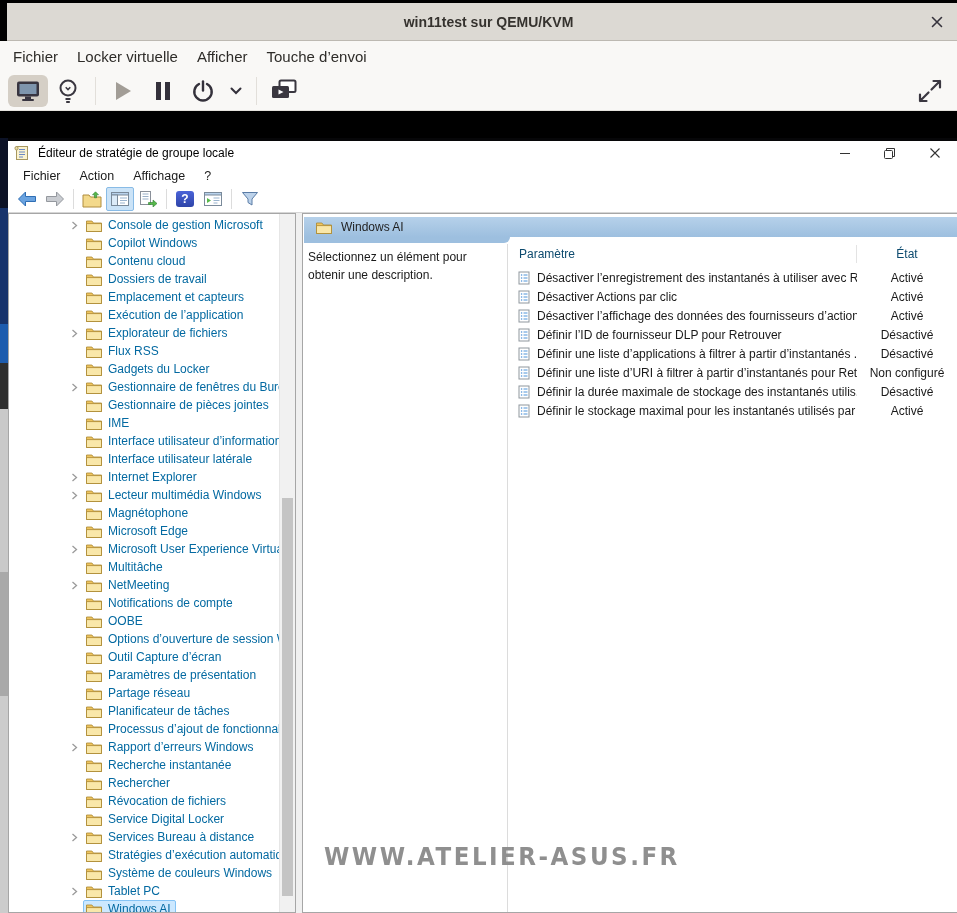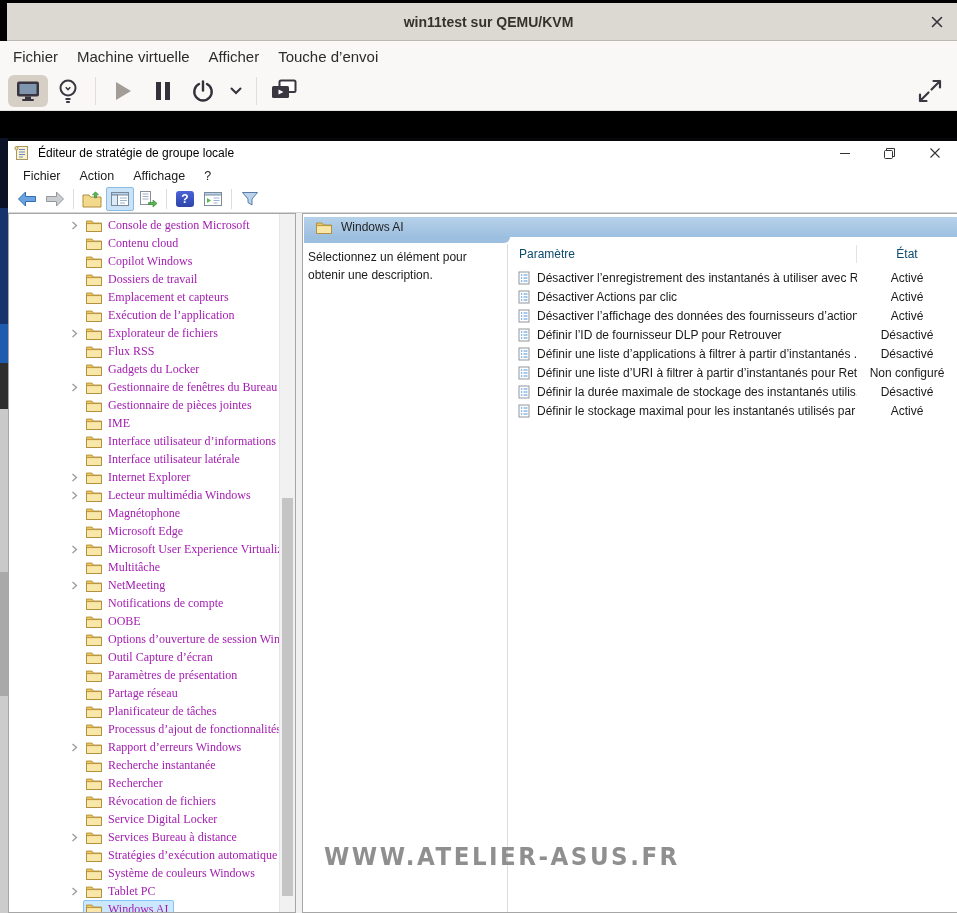--- a/index.html
+++ b/index.html
@@ -40,21 +40,21 @@
   .mmc-tbtn.selected{background:#cbe3f7;border-color:#88bbe6;border-radius:2px;}
   .msep{width:1px;height:20px;background:#dcdcdc;margin:0 4px;flex:none;}
   .help-badge{width:18px;height:16px;background:linear-gradient(#4a63d8,#2e44a8);color:#fff;font-weight:bold;
               font-size:12px;display:flex;align-items:center;justify-content:center;border-radius:3px;}
 
   
   .mmc-body{position:absolute;left:0;top:72px;right:0;bottom:0;background:#f0f0f0;}
   .tree-panel{position:absolute;left:0;top:0;width:288px;bottom:0;background:#fff;border:1px solid #a6a6a6;
               box-sizing:border-box;overflow:hidden;}
   #tree-items{position:absolute;left:0;top:2px;right:16px;overflow:hidden;}
-  .tree-item{height:18px;display:flex;align-items:center;padding-left:56px;font-size:12px;color:#a21caf;white-space:nowrap;font-family:Liberation Serif, serif;}
+  .tree-item{height:18px;display:flex;align-items:center;padding-left:56px;font-size:12px;color:#0369a1;white-space:nowrap;}
   .chev{width:18px;height:18px;display:flex;align-items:center;justify-content:center;flex:none;}
   .sel-box{display:flex;align-items:center;height:16px;padding:0 4px 0 2px;border:1px solid transparent;border-radius:2px;}
   .sel-box.selected{background:#cce8ff;border-color:#84c3f5;}
   .folder-ico{width:16px;height:13px;flex:none;display:flex;}
   .tree-label{margin-left:6px;}
   .tree-scrollbar{position:absolute;right:0;top:0;width:15px;bottom:0;background:#f1f1f1;border-left:1px solid #e6e6e6;}
   .tree-thumb{position:absolute;left:2px;right:2px;top:284px;height:398px;background:#c4c4c4;}
 
   .right-panel{position:absolute;left:294px;top:0;right:0;bottom:0;background:#fff;
                border:1px solid #a6a6a6;border-right:none;box-sizing:border-box;}
@@ -85,21 +85,21 @@
     <span class="qemu-title">win11test sur QEMU/KVM</span>
     <span class="qemu-close">
       <svg width="14" height="14" viewBox="0 0 14 14">
           <path d="M2.5 2.5 L11.5 11.5 M11.5 2.5 L2.5 11.5" stroke="#36333c" stroke-width="1.6" stroke-linecap="round"></path>
         </svg>
     </span>
   </div>
 
   <div class="qemu-menubar">
     <span>Fichier</span>
-    <span>Machine virtuelle</span>
+    <span>Locker virtuelle</span>
     <span>Afficher</span>
     <span>Touche d’envoi</span>
   </div>
 
   <div class="qemu-toolbar">
     <span class="tbtn active">
       <svg width="26" height="22" viewBox="0 0 26 22">
           <rect x="2" y="1.5" width="22" height="15" rx="2" fill="#383540"></rect>
           <rect x="4.5" y="4" width="17" height="10" fill="#7e95ad"></rect>
           <rect x="10" y="16.5" width="6" height="2.5" fill="#383540"></rect>
@@ -266,33 +266,33 @@
               </div>
               <div class="tree-item">
                 <span class="chev"></span>
                 <span class="sel-box">
                   <span class="folder-ico">
   <svg width="16" height="13" viewBox="0 0 16 13">
                       <path d="M0.5 2 h5.4 l1.6 2 h8 v8.5 h-15 Z" fill="#efc560" stroke="#a9862f" stroke-width="0.8"></path>
                       <path d="M0.5 4.6 h15 v7.9 h-15 Z" fill="#f9e7a9" stroke="#a9862f" stroke-width="0.8"></path>
                     </svg>
 </span>
+                  <span class="tree-label">Copilot Windows</span>
+                </span>
+              </div>
+              <div class="tree-item">
+                <span class="chev"></span>
+                <span class="sel-box">
+                  <span class="folder-ico">
+  <svg width="16" height="13" viewBox="0 0 16 13">
+                      <path d="M0.5 2 h5.4 l1.6 2 h8 v8.5 h-15 Z" fill="#efc560" stroke="#a9862f" stroke-width="0.8"></path>
+                      <path d="M0.5 4.6 h15 v7.9 h-15 Z" fill="#f9e7a9" stroke="#a9862f" stroke-width="0.8"></path>
+                    </svg>
+</span>
                   <span class="tree-label">Contenu cloud</span>
-                </span>
-              </div>
-              <div class="tree-item">
-                <span class="chev"></span>
-                <span class="sel-box">
-                  <span class="folder-ico">
-  <svg width="16" height="13" viewBox="0 0 16 13">
-                      <path d="M0.5 2 h5.4 l1.6 2 h8 v8.5 h-15 Z" fill="#efc560" stroke="#a9862f" stroke-width="0.8"></path>
-                      <path d="M0.5 4.6 h15 v7.9 h-15 Z" fill="#f9e7a9" stroke="#a9862f" stroke-width="0.8"></path>
-                    </svg>
-</span>
-                  <span class="tree-label">Copilot Windows</span>
                 </span>
               </div>
               <div class="tree-item">
                 <span class="chev"></span>
                 <span class="sel-box">
                   <span class="folder-ico">
   <svg width="16" height="13" viewBox="0 0 16 13">
                       <path d="M0.5 2 h5.4 l1.6 2 h8 v8.5 h-15 Z" fill="#efc560" stroke="#a9862f" stroke-width="0.8"></path>
                       <path d="M0.5 4.6 h15 v7.9 h-15 Z" fill="#f9e7a9" stroke="#a9862f" stroke-width="0.8"></path>
                     </svg>

